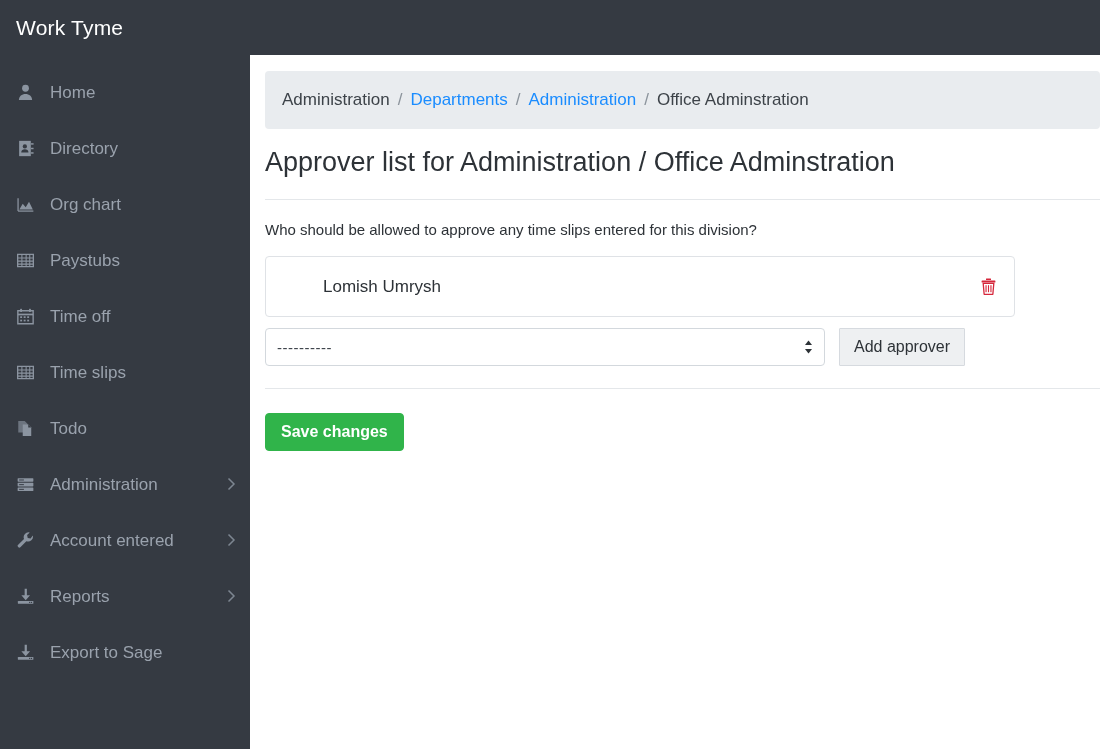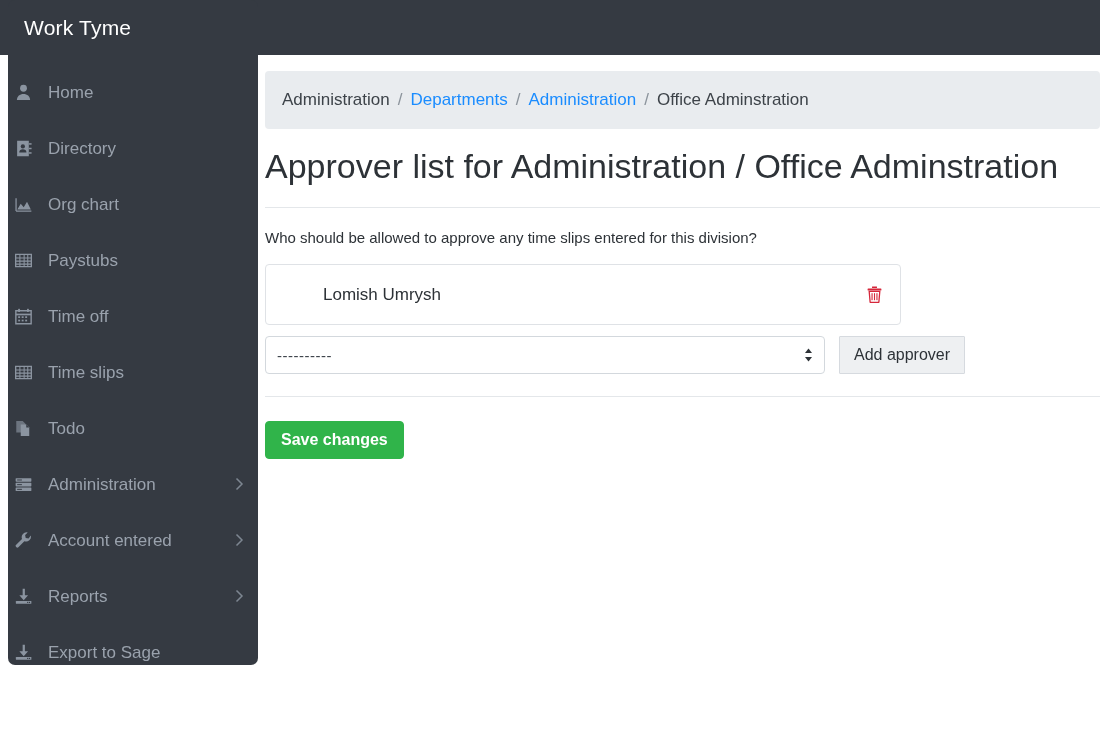--- a/index.html
+++ b/index.html
@@ -23,47 +23,46 @@
     position: absolute;
     top: 0; left: 0;
     width: 1100px;
     height: 55px;
     background: #353a42;
   }
 
   
   .sidebar {
     position: absolute;
-    top: 0; left: 8px;
+    top: 0; left: 0;
     width: 250px;
-    height: 665px;
+    height: 749px;
     background: #353a42;
     z-index: 5;
     overflow: hidden;
-    border-radius: 7px;
   }
   .brand {
     height: 55px;
     display: flex;
     align-items: center;
     padding-left: 16px;
     color: #ffffff;
     font-size: 21px;
     font-weight: 400;
     letter-spacing: .2px;
   }
   .nav {
     padding-top: 9px;
   }
   .nav-item {
     position: relative;
     display: flex;
     align-items: center;
     height: 56px;
-    padding-left: 7px;
+    padding-left: 17px;
     padding-right: 14px;
     color: #9aa2ad;
     font-size: 17px;
     font-weight: 400;
     cursor: pointer;
   }
   .nav-item .ico {
     width: 24px;
     height: 18px;
     margin-right: 9px;
@@ -111,21 +110,21 @@
     text-decoration: none;
     cursor: pointer;
   }
   .crumb-sep {
     color: #8c949c;
     margin: 0 8px;
   }
 
   .page-title {
     margin: 18px 0 0 15px;
-    font-size: 34px;
+    font-size: 27px;
     font-weight: 400;
     color: #2d3237;
     line-height: 1.15;
     white-space: nowrap;
   }
 
   .divider {
     margin-top: 21px;
     margin-left: 15px;
     border: 0;
@@ -134,21 +133,21 @@
   }
 
   .prompt {
     margin: 21px 0 0 15px;
     font-size: 15px;
     color: #2d3237;
   }
 
   .approver-list {
     margin: 18px 4px 0 15px;
-    width: 636px;
+    width: 750px;
     border: 1px solid #dfe2e6;
     border-radius: 4px;
     background: #ffffff;
   }
   .approver-row {
     height: 59px;
     display: flex;
     align-items: center;
     padding: 0 18px 0 57px;
     position: relative;

